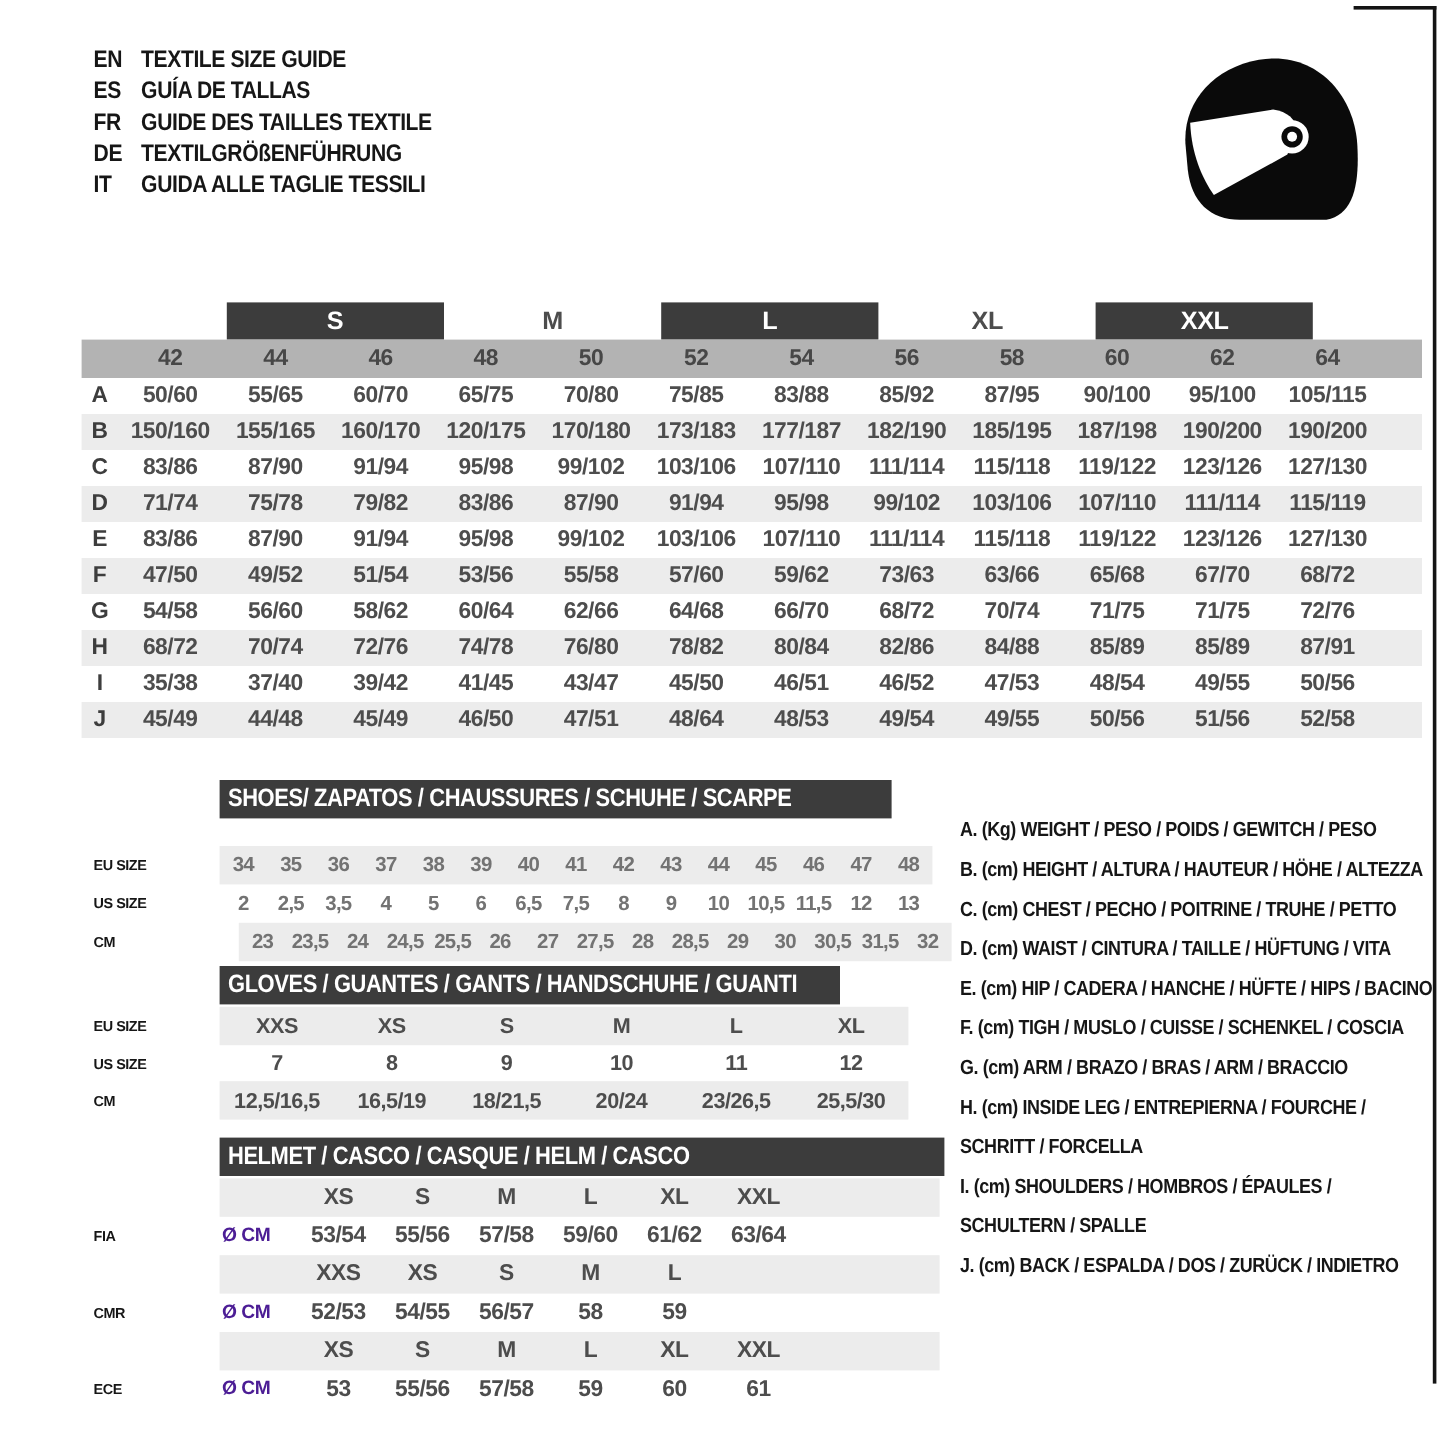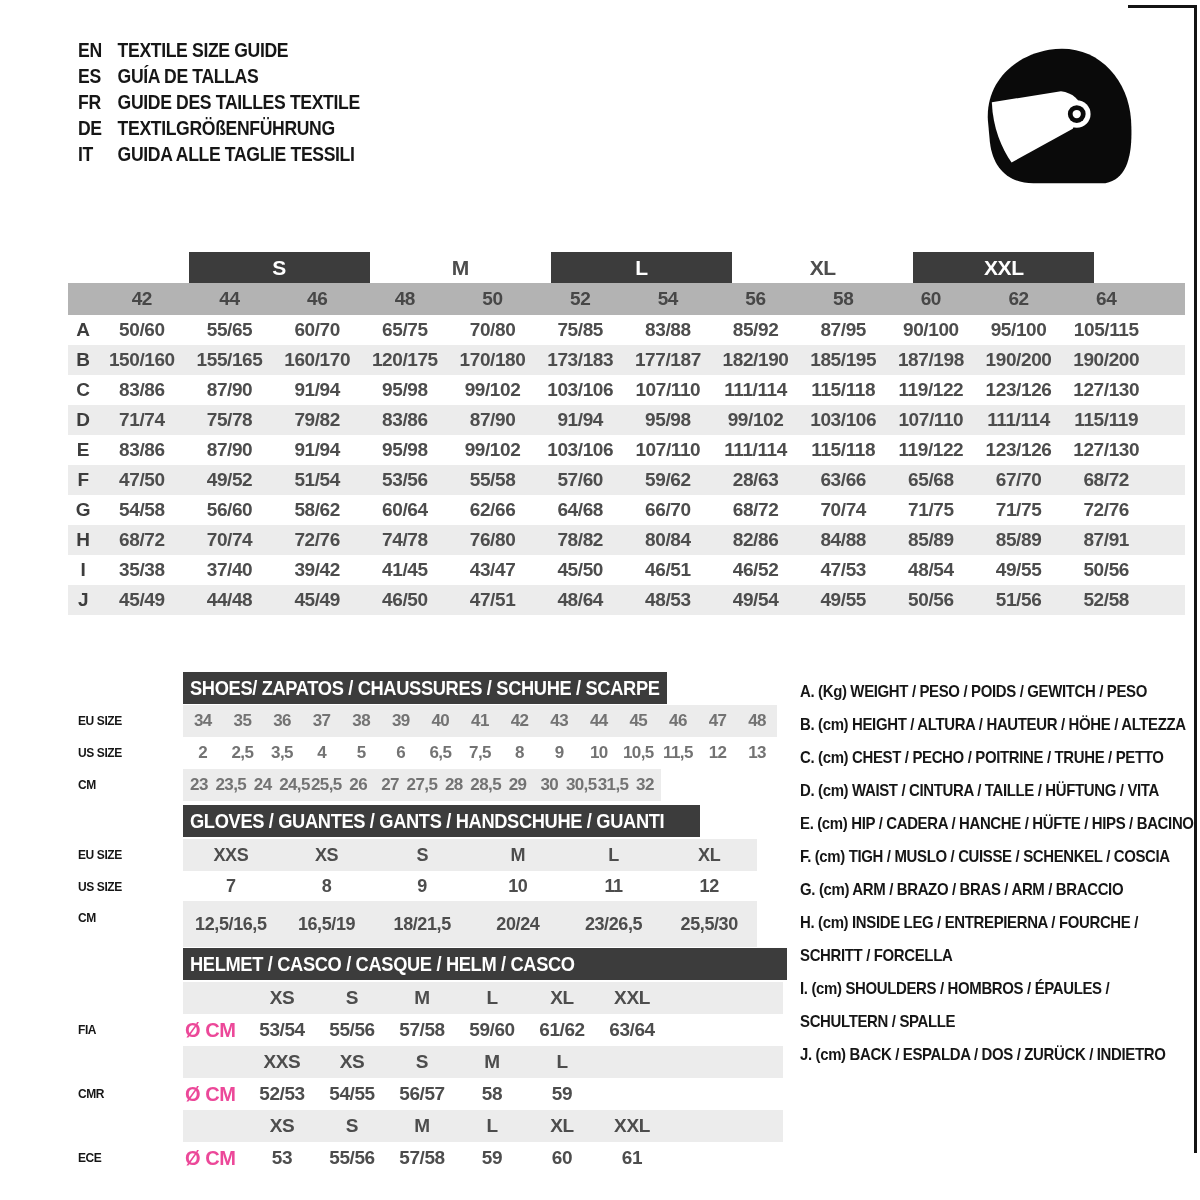--- a/index.html
+++ b/index.html
@@ -35,21 +35,21 @@
   
   .side-label{position:absolute;left:78px;height:32px;line-height:32px;font-size:12px;color:#161616;}
 
   
   .cells-row{position:absolute;display:flex;align-items:center;}
   .gbg{background:#ececec;}
   .scell{flex:1;text-align:center;font-size:17px;color:#737373;letter-spacing:-0.6px;}
   .gvcell{flex:1;text-align:center;font-size:18px;color:#4d4d4d;}
 
   
-  .hunit{width:64px;padding-left:2px;font-size:20px;color:#ec4899;box-sizing:border-box;}
+  .hunit{width:64px;padding-left:2px;font-size:16px;color:#4c1d95;box-sizing:border-box;}
   .hcell{width:70px;text-align:center;font-size:19px;color:#4d4d4d;}
   .hfillflex{flex:1;}
 
   
   .legend{transform:scaleX(0.88);transform-origin:0 0;width:470px;}
   .legend-item{font-size:17px;line-height:33px;color:#161616;white-space:pre-line;}
 
   .vline{position:absolute;background:#141414;}
 </style>
 </head>
@@ -201,21 +201,21 @@
       </div>
       <div class="mrow stripe">
         <div class="rlabel">F</div>
         <div class="mcell">47/50</div>
         <div class="mcell">49/52</div>
         <div class="mcell">51/54</div>
         <div class="mcell">53/56</div>
         <div class="mcell">55/58</div>
         <div class="mcell">57/60</div>
         <div class="mcell">59/62</div>
-        <div class="mcell">28/63</div>
+        <div class="mcell">73/63</div>
         <div class="mcell">63/66</div>
         <div class="mcell">65/68</div>
         <div class="mcell">67/70</div>
         <div class="mcell">68/72</div>
         <div class="mfill"></div>
       </div>
       <div class="mrow">
         <div class="rlabel">G</div>
         <div class="mcell">54/58</div>
         <div class="mcell">56/60</div>
@@ -274,21 +274,21 @@
         <div class="mcell">48/53</div>
         <div class="mcell">49/54</div>
         <div class="mcell">49/55</div>
         <div class="mcell">50/56</div>
         <div class="mcell">51/56</div>
         <div class="mcell">52/58</div>
         <div class="mfill"></div>
       </div>
     </div>
 
-  <div class="bar" style="left:183px;top:672px;width:484px;">
+  <div class="bar" style="left:183px;top:650px;width:560px;">
     <span class="bar-text">SHOES/ ZAPATOS / CHAUSSURES / SCHUHE / SCARPE</span>
   </div>
   <div class="side-label" style="top:705px;">EU SIZE</div>
   <div class="side-label" style="top:737px;">US SIZE</div>
   <div class="side-label" style="top:769px;">CM</div>
   <div id="shoes-eu" class="cells-row gbg" style="left:183px;top:705px;width:594px;height:32px;">
       <div class="scell">34</div>
       <div class="scell">35</div>
       <div class="scell">36</div>
       <div class="scell">37</div>
@@ -314,21 +314,21 @@
       <div class="scell">6,5</div>
       <div class="scell">7,5</div>
       <div class="scell">8</div>
       <div class="scell">9</div>
       <div class="scell">10</div>
       <div class="scell">10,5</div>
       <div class="scell">11,5</div>
       <div class="scell">12</div>
       <div class="scell">13</div>
     </div>
-  <div id="shoes-cm" class="cells-row gbg" style="left:183px;top:769px;width:478px;height:32px;">
+  <div id="shoes-cm" class="cells-row gbg" style="left:199px;top:769px;width:594px;height:32px;">
       <div class="scell">23</div>
       <div class="scell">23,5</div>
       <div class="scell">24</div>
       <div class="scell">24,5</div>
       <div class="scell">25,5</div>
       <div class="scell">26</div>
       <div class="scell">27</div>
       <div class="scell">27,5</div>
       <div class="scell">28</div>
       <div class="scell">28,5</div>
@@ -354,21 +354,21 @@
       <div class="gvcell">XL</div>
     </div>
   <div id="gloves-us" class="cells-row" style="left:183px;top:871px;width:574px;height:30px;">
       <div class="gvcell">7</div>
       <div class="gvcell">8</div>
       <div class="gvcell">9</div>
       <div class="gvcell">10</div>
       <div class="gvcell">11</div>
       <div class="gvcell">12</div>
     </div>
-  <div id="gloves-cm" class="cells-row gbg" style="left:183px;top:901px;width:574px;height:46px;">
+  <div id="gloves-cm" class="cells-row gbg" style="left:183px;top:901px;width:574px;height:32px;">
       <div class="gvcell">12,5/16,5</div>
       <div class="gvcell">16,5/19</div>
       <div class="gvcell">18/21,5</div>
       <div class="gvcell">20/24</div>
       <div class="gvcell">23/26,5</div>
       <div class="gvcell">25,5/30</div>
     </div>
 
   <div class="bar" style="left:183px;top:948px;width:604px;">
     <span class="bar-text">HELMET / CASCO / CASQUE / HELM / CASCO</span>

